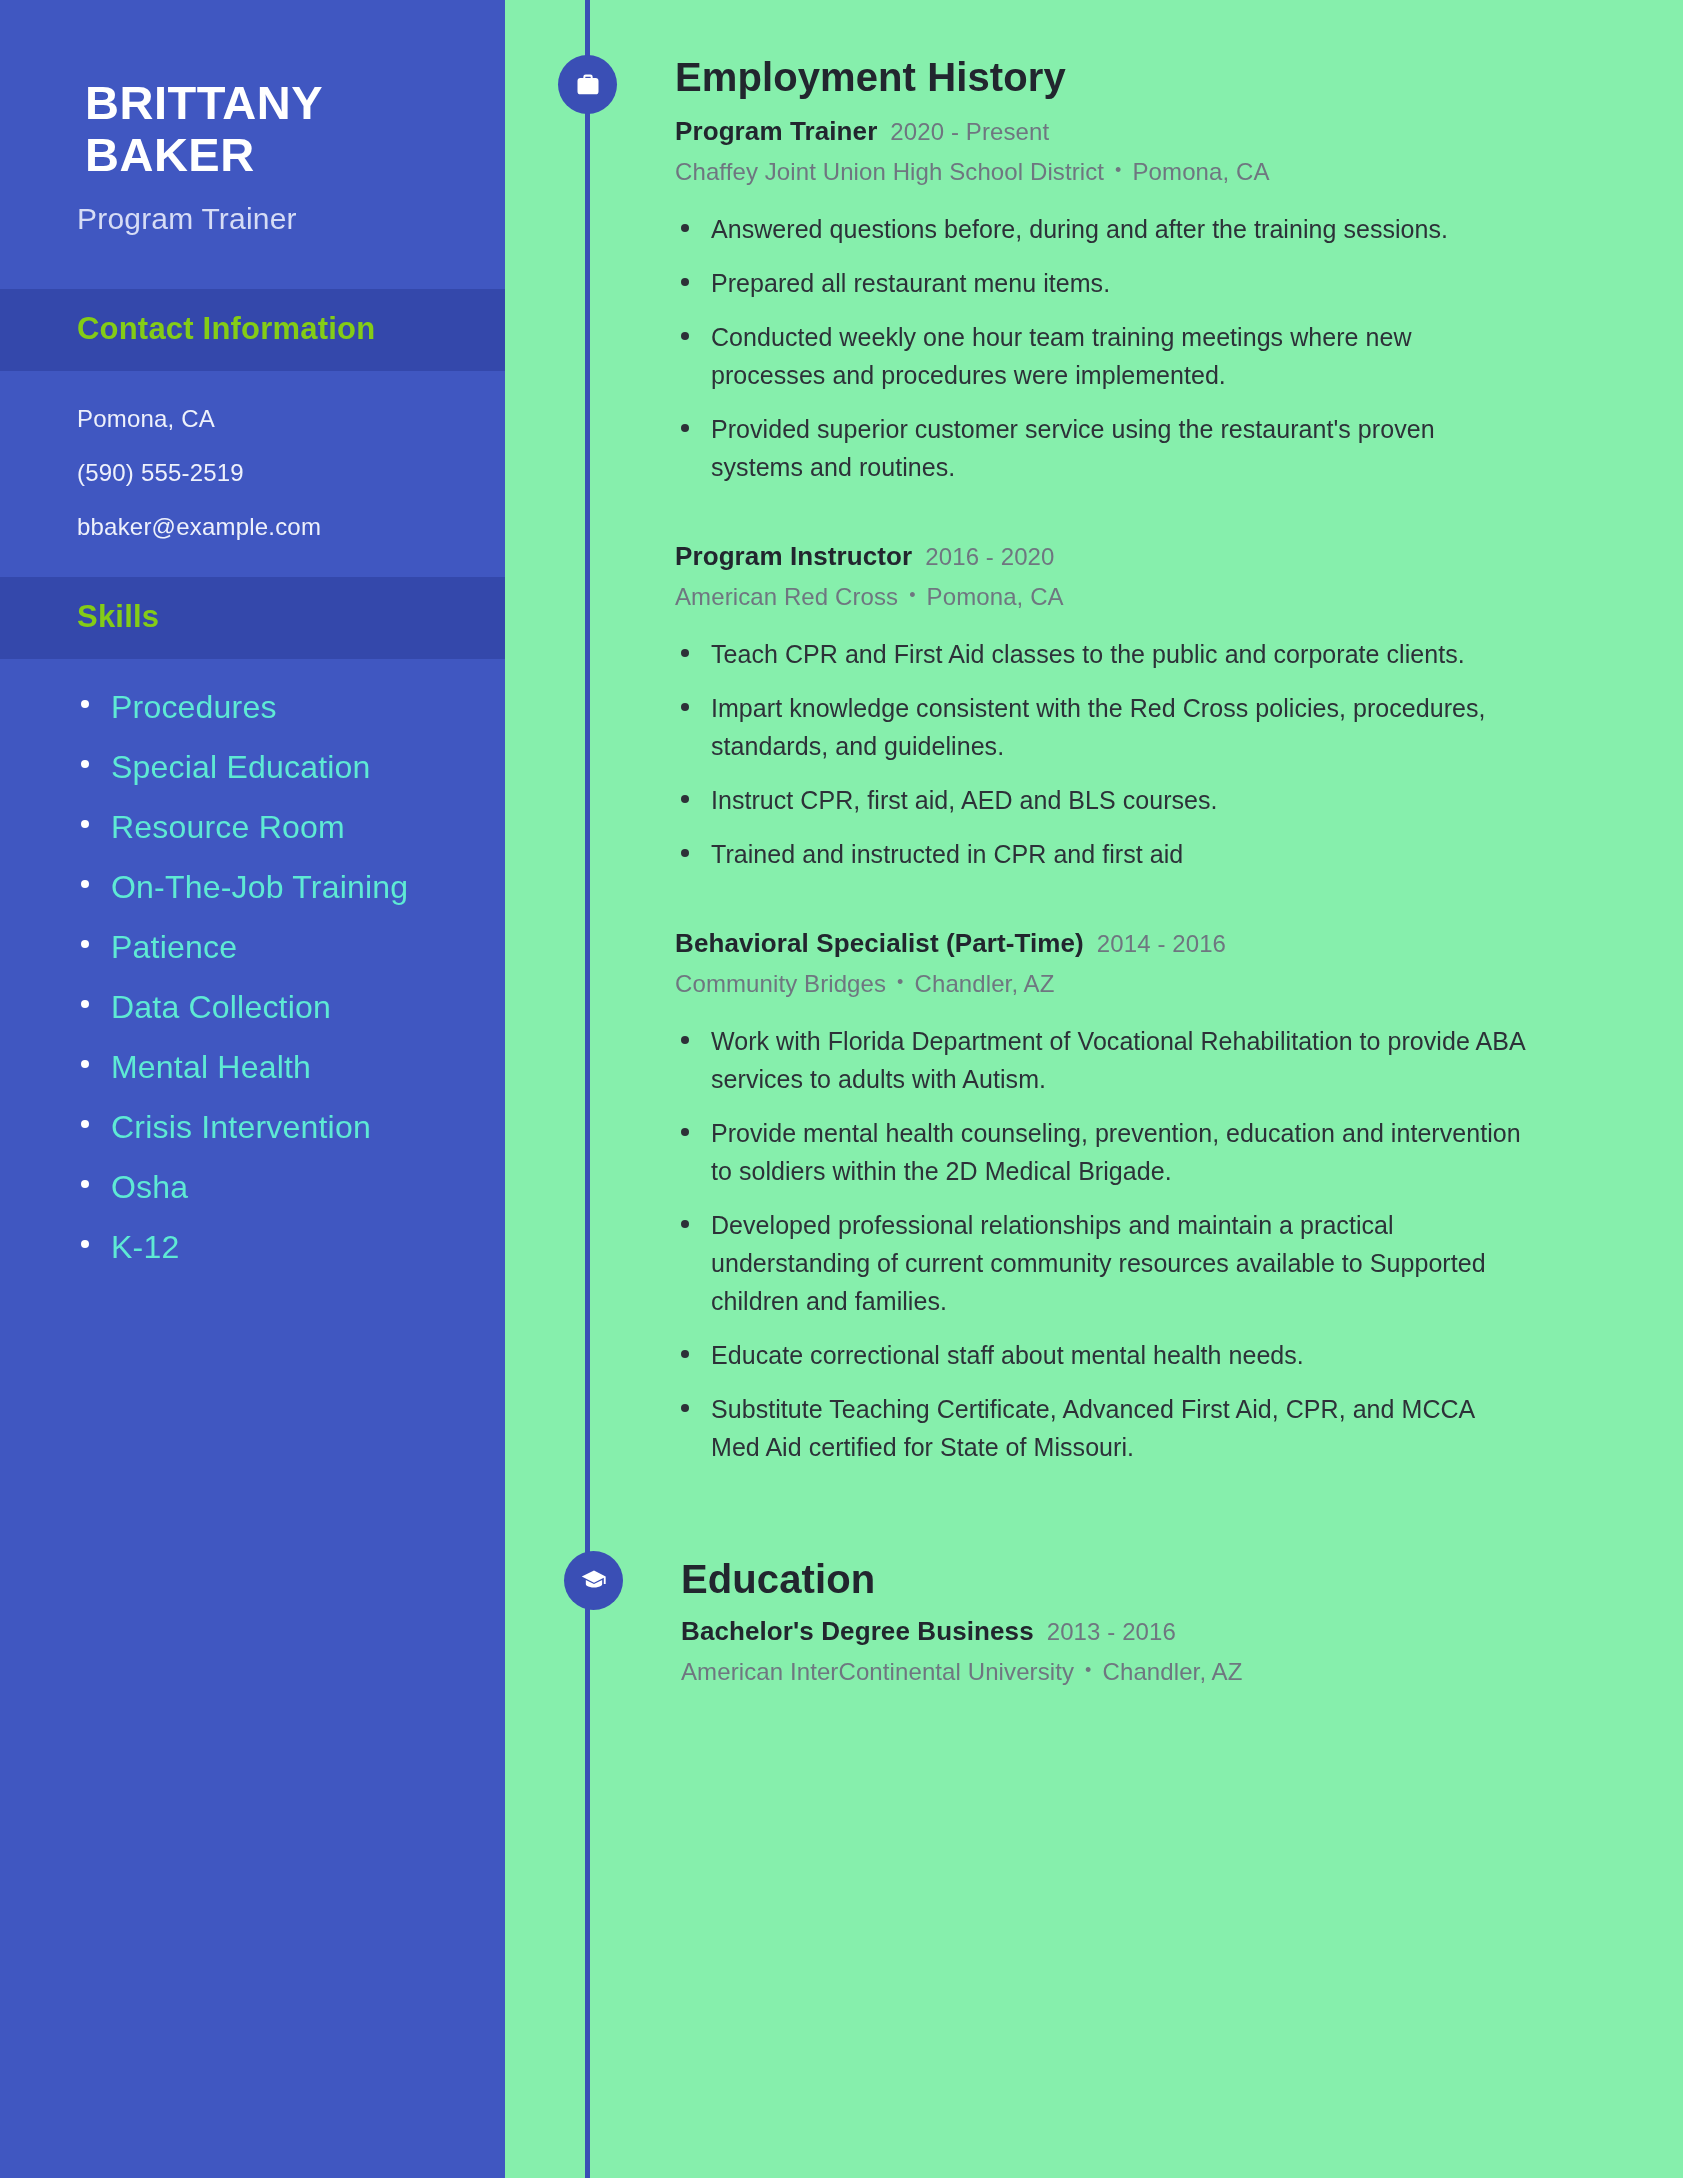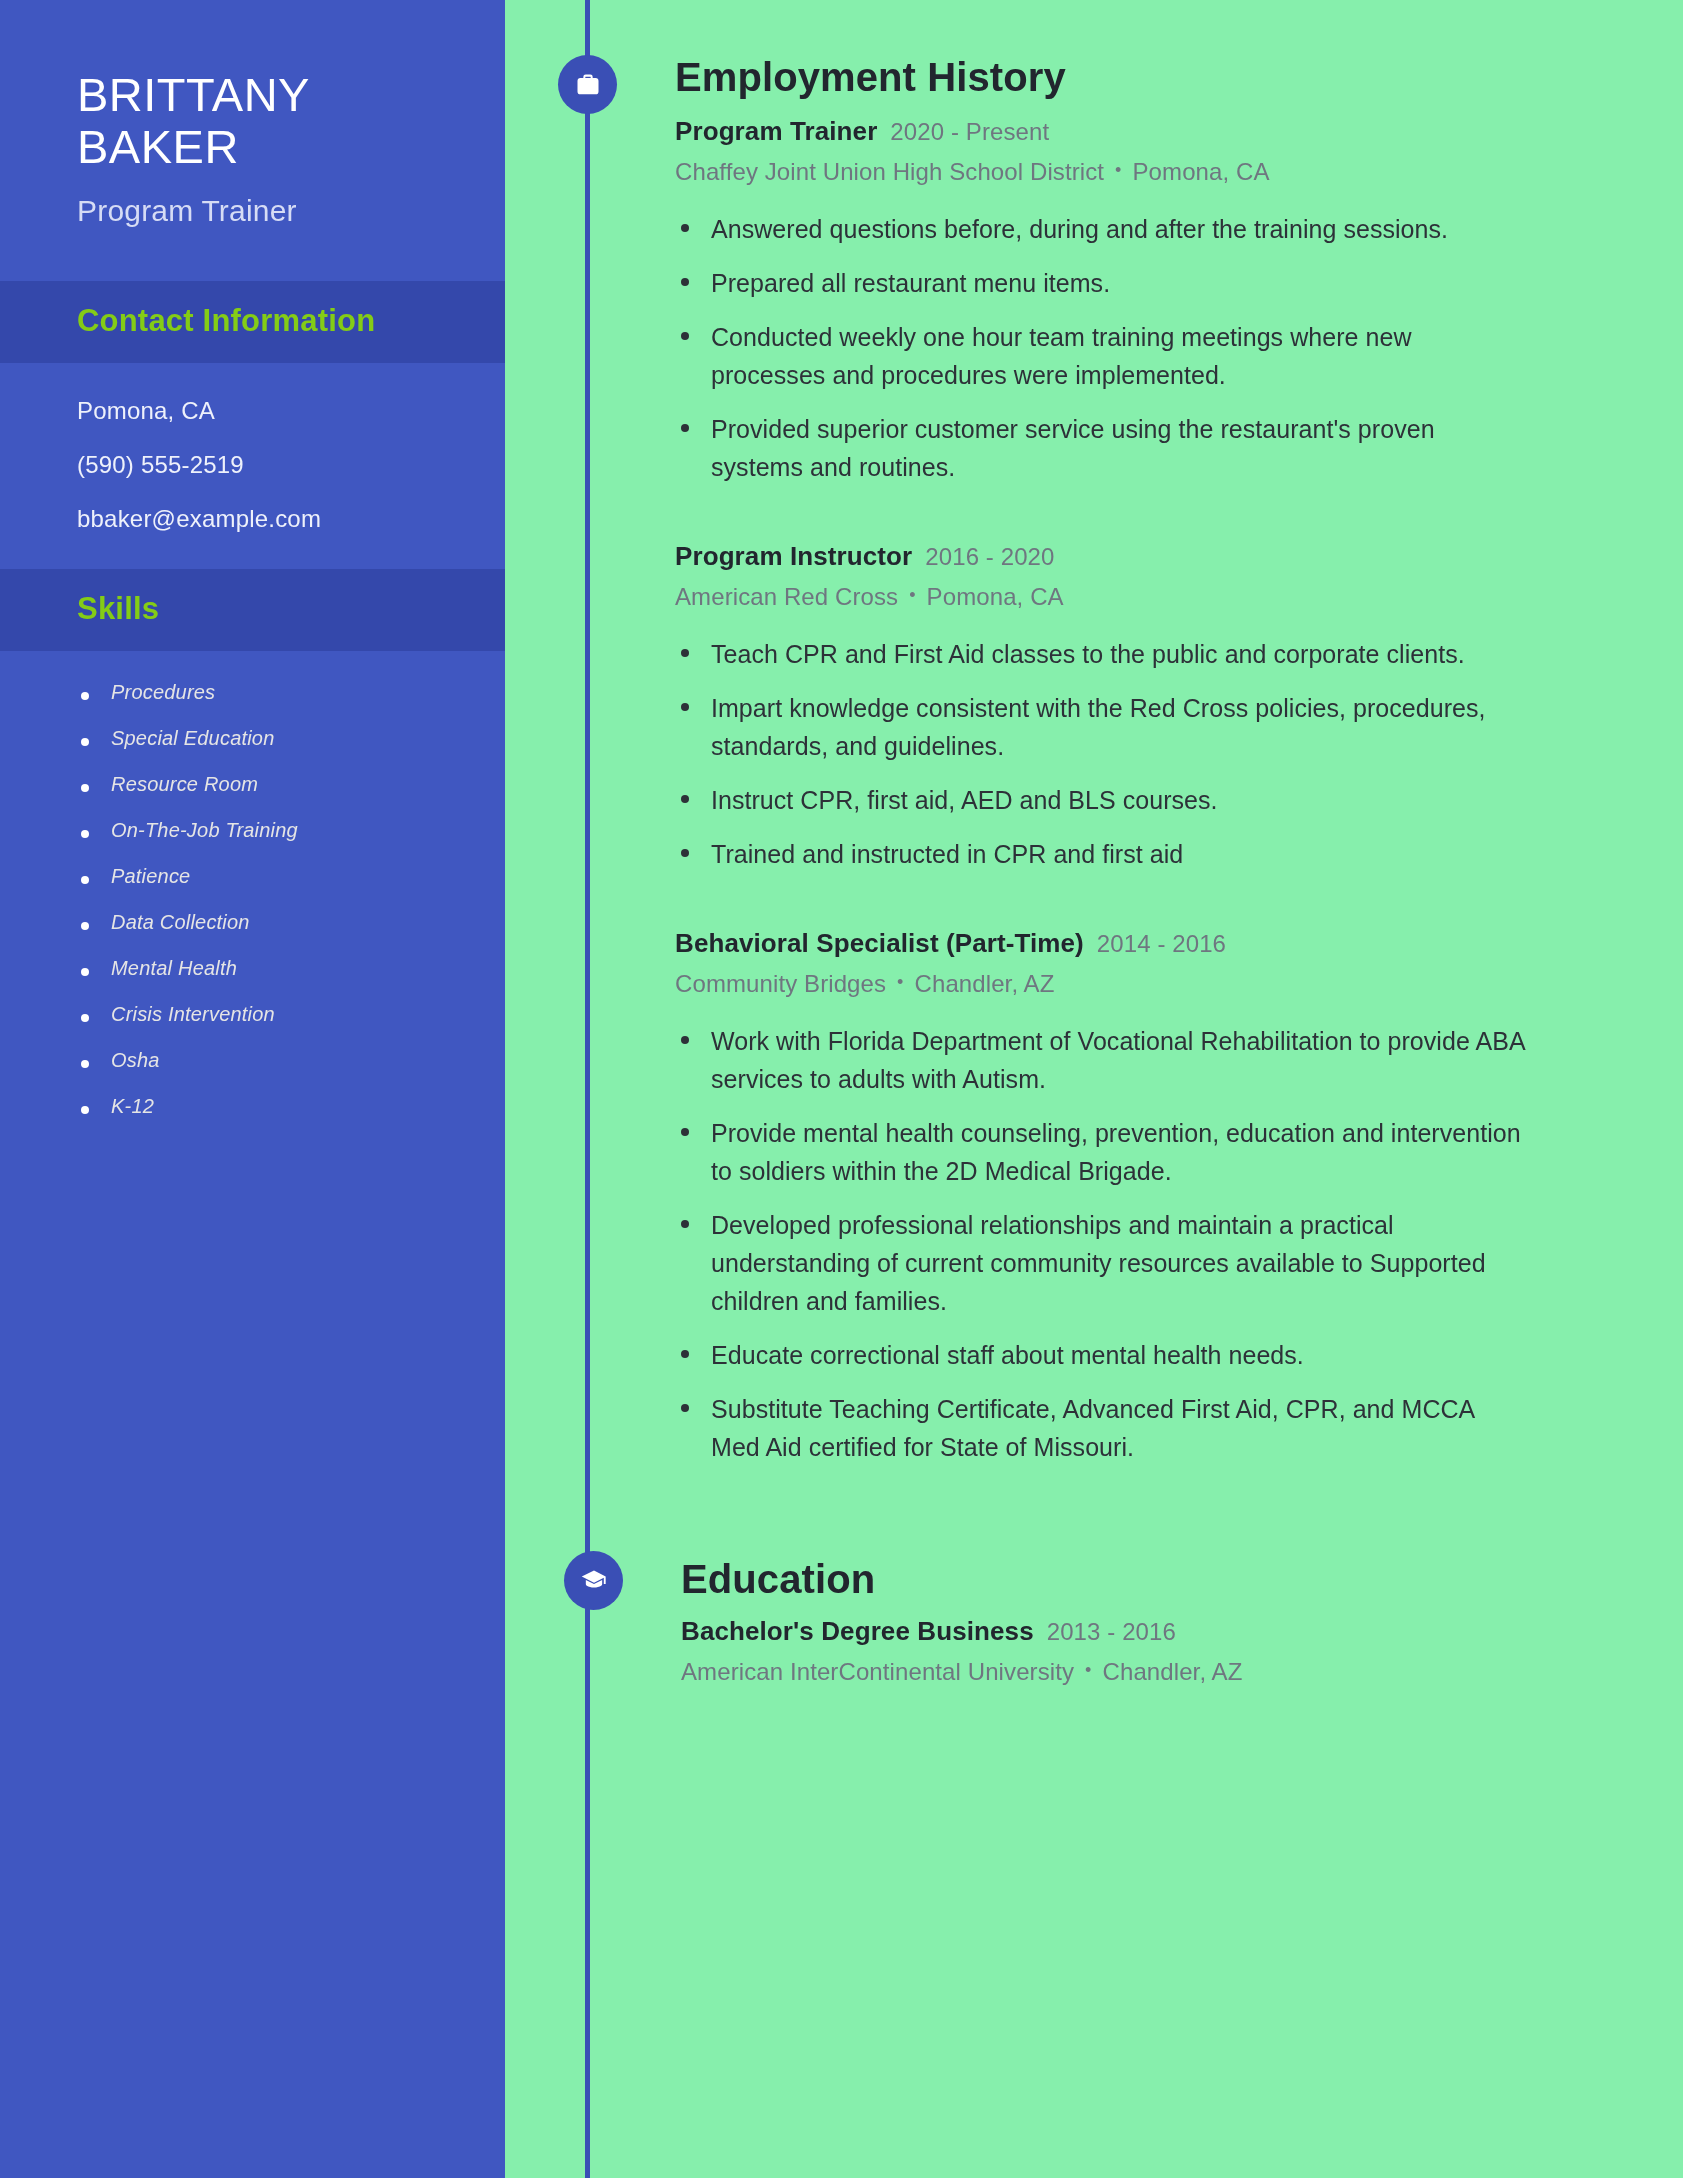--- a/index.html
+++ b/index.html
@@ -32,24 +32,24 @@
     color: #ffffff;
     position: relative;
   }
 
   .identity {
     padding: 69px 61px 53px 77px;
   }
   .name {
     font-size: 47px;
     line-height: 1.10;
-    font-weight: normal;
+    font-weight: bold;
     letter-spacing: 0.5px;
     color: #ffffff;
-    margin: 0;
+    margin: 8px;
     white-space: pre-line;
   }
   .job-title {
     margin-top: 22px;
     font-size: 30px;
     font-weight: 400;
     color: #d6dcf5;
     letter-spacing: 0.2px;
   }
 
@@ -78,27 +78,26 @@
 
   .skills-body {
     padding: 30px 50px 40px 77px;
   }
   .skills-list {
     margin: 0;
     padding: 0;
     list-style: none;
   }
   .skill-item {
-    font-size: 20px;
-    color: #e5e5e5;
+    font-size: 32px;
+    color: #5eead4;
     margin-bottom: 23px;
     padding-left: 34px;
     position: relative;
     letter-spacing: 0.2px;
-    font-style: italic;
   }
   .skill-item::before {
     content: "";
     position: absolute;
     left: 4px;
     top: 11px;
     width: 8px;
     height: 8px;
     border-radius: 50%;
     background: #ffffff;

